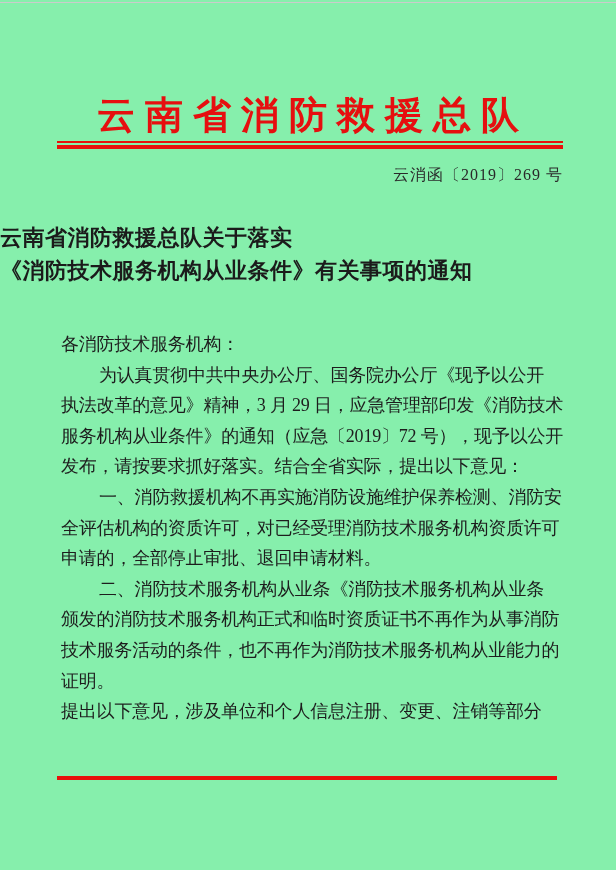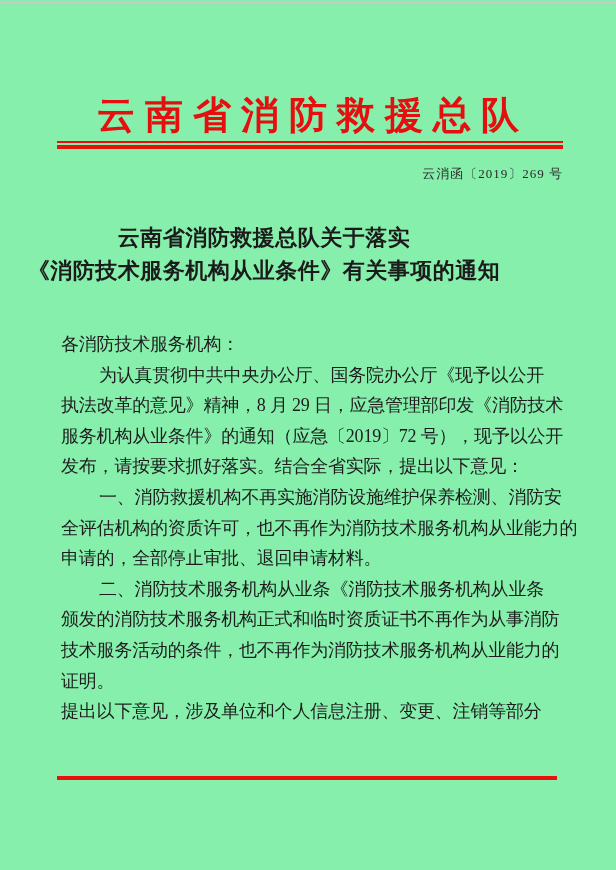--- a/index.html
+++ b/index.html
@@ -35,27 +35,26 @@
     position: absolute; top: 141px; left: 57px; width: 506px; height: 2px;
     background: #e8100c;
   }
   .rule-thick {
     position: absolute; top: 145px; left: 57px; width: 506px; height: 4px;
     background: #e8100c;
   }
   .doc-number {
     position: absolute; top: 165px; left: 0; width: 563px;
     text-align: right;
-    font-size: 13px; color: #2a2a2a;
+    font-size: 16px; color: #2a2a2a;
     letter-spacing: 1px;
     white-space: nowrap;
   }
   .doc-title {
     position: absolute; top: 221px; left: 0; width: 528px;
-    text-align: center;
     font-family: "Liberation Sans", "DejaVu Sans", sans-serif;
     font-weight: bold;
     font-size: 22px; line-height: 33px;
     color: #1b1b1b;
     letter-spacing: 0.5px;
   }
   .body-text {
     position: absolute; top: 329px; left: 61px; width: 500px;
     font-size: 18px; color: #1d1d1d;
     letter-spacing: -0.2px;
@@ -86,25 +85,25 @@
   <div class="doc-number">云消函〔2019〕269 号</div>
 
   <div class="doc-title">
     <div>云南省消防救援总队关于落实</div>
     <div>《消防技术服务机构从业条件》有关事项的通知</div>
   </div>
 
   <div class="body-text">
     <div class="body-line">各消防技术服务机构：</div>
     <div class="body-line indent">为认真贯彻中共中央办公厅、国务院办公厅《现予以公开</div>
-    <div class="body-line">执法改革的意见》精神，8 月 29 日，应急管理部印发《消防技术</div>
+    <div class="body-line">执法改革的意见》精神，3 月 29 日，应急管理部印发《消防技术</div>
     <div class="body-line">服务机构从业条件》的通知（应急〔2019〕72 号），现予以公开</div>
     <div class="body-line">发布，请按要求抓好落实。结合全省实际，提出以下意见：</div>
     <div class="body-line indent">一、消防救援机构不再实施消防设施维护保养检测、消防安</div>
-    <div class="body-line">全评估机构的资质许可，也不再作为消防技术服务机构从业能力的</div>
+    <div class="body-line">全评估机构的资质许可，对已经受理消防技术服务机构资质许可</div>
     <div class="body-line">申请的，全部停止审批、退回申请材料。</div>
     <div class="body-line indent">二、消防技术服务机构从业条《消防技术服务机构从业条</div>
     <div class="body-line">颁发的消防技术服务机构正式和临时资质证书不再作为从事消防</div>
     <div class="body-line">技术服务活动的条件，也不再作为消防技术服务机构从业能力的</div>
     <div class="body-line">证明。</div>
     <div class="body-line">提出以下意见，涉及单位和个人信息注册、变更、注销等部分</div>
   </div>
 
   <div class="rule-footer"></div>
 

